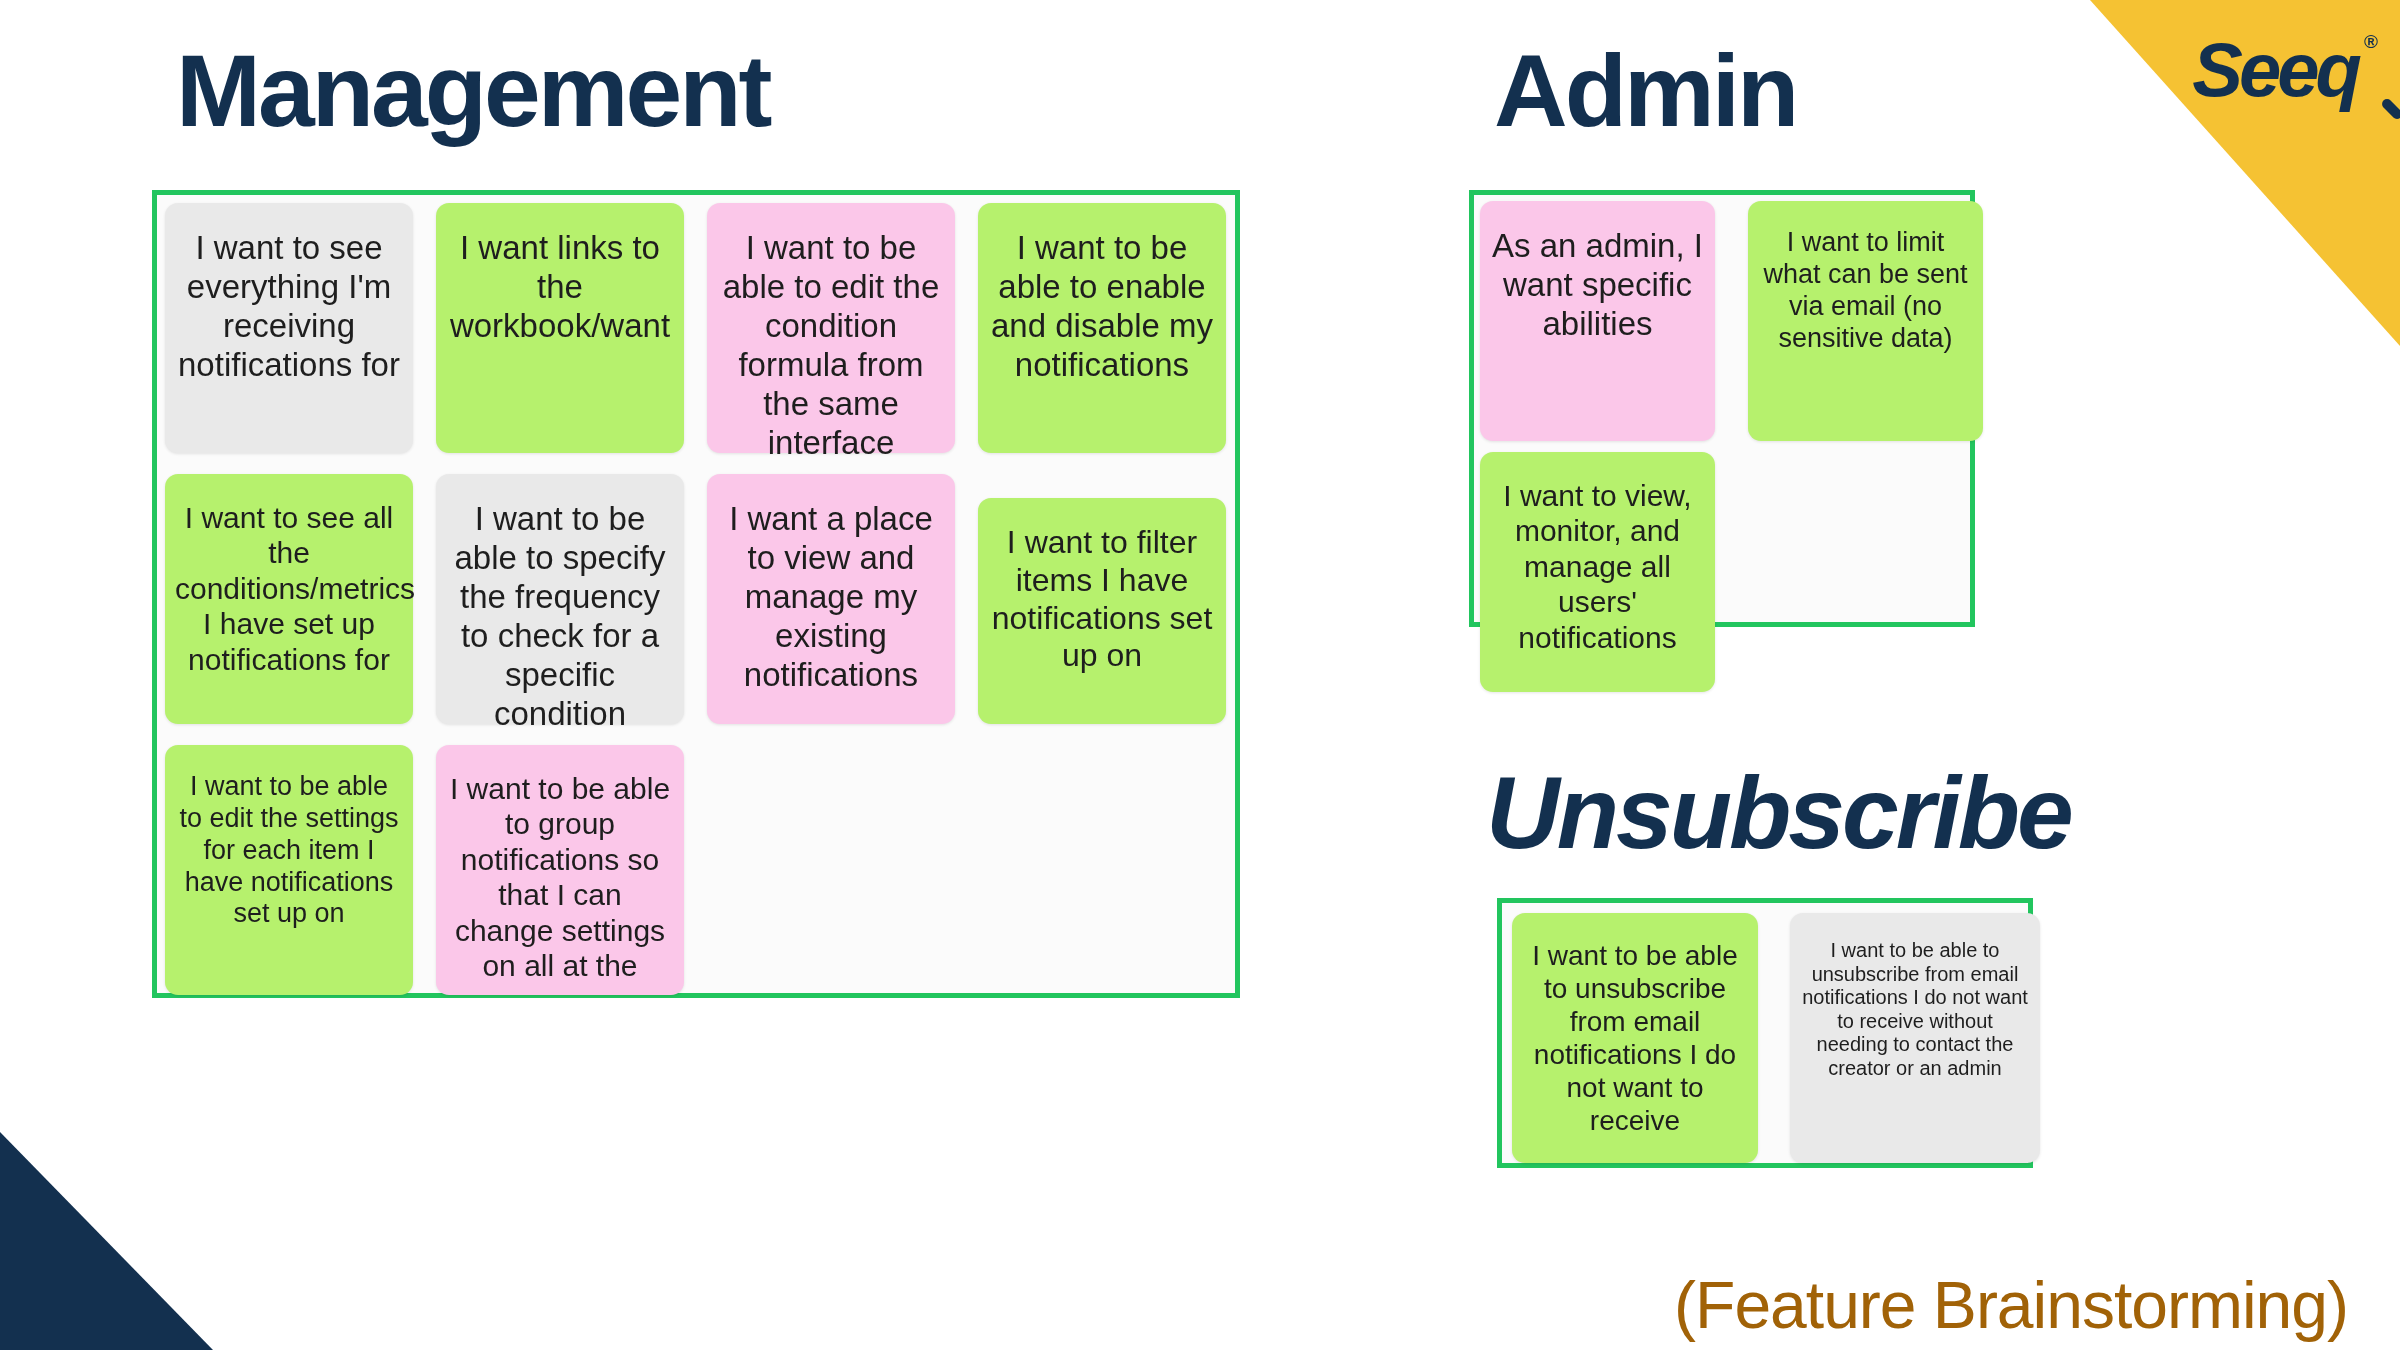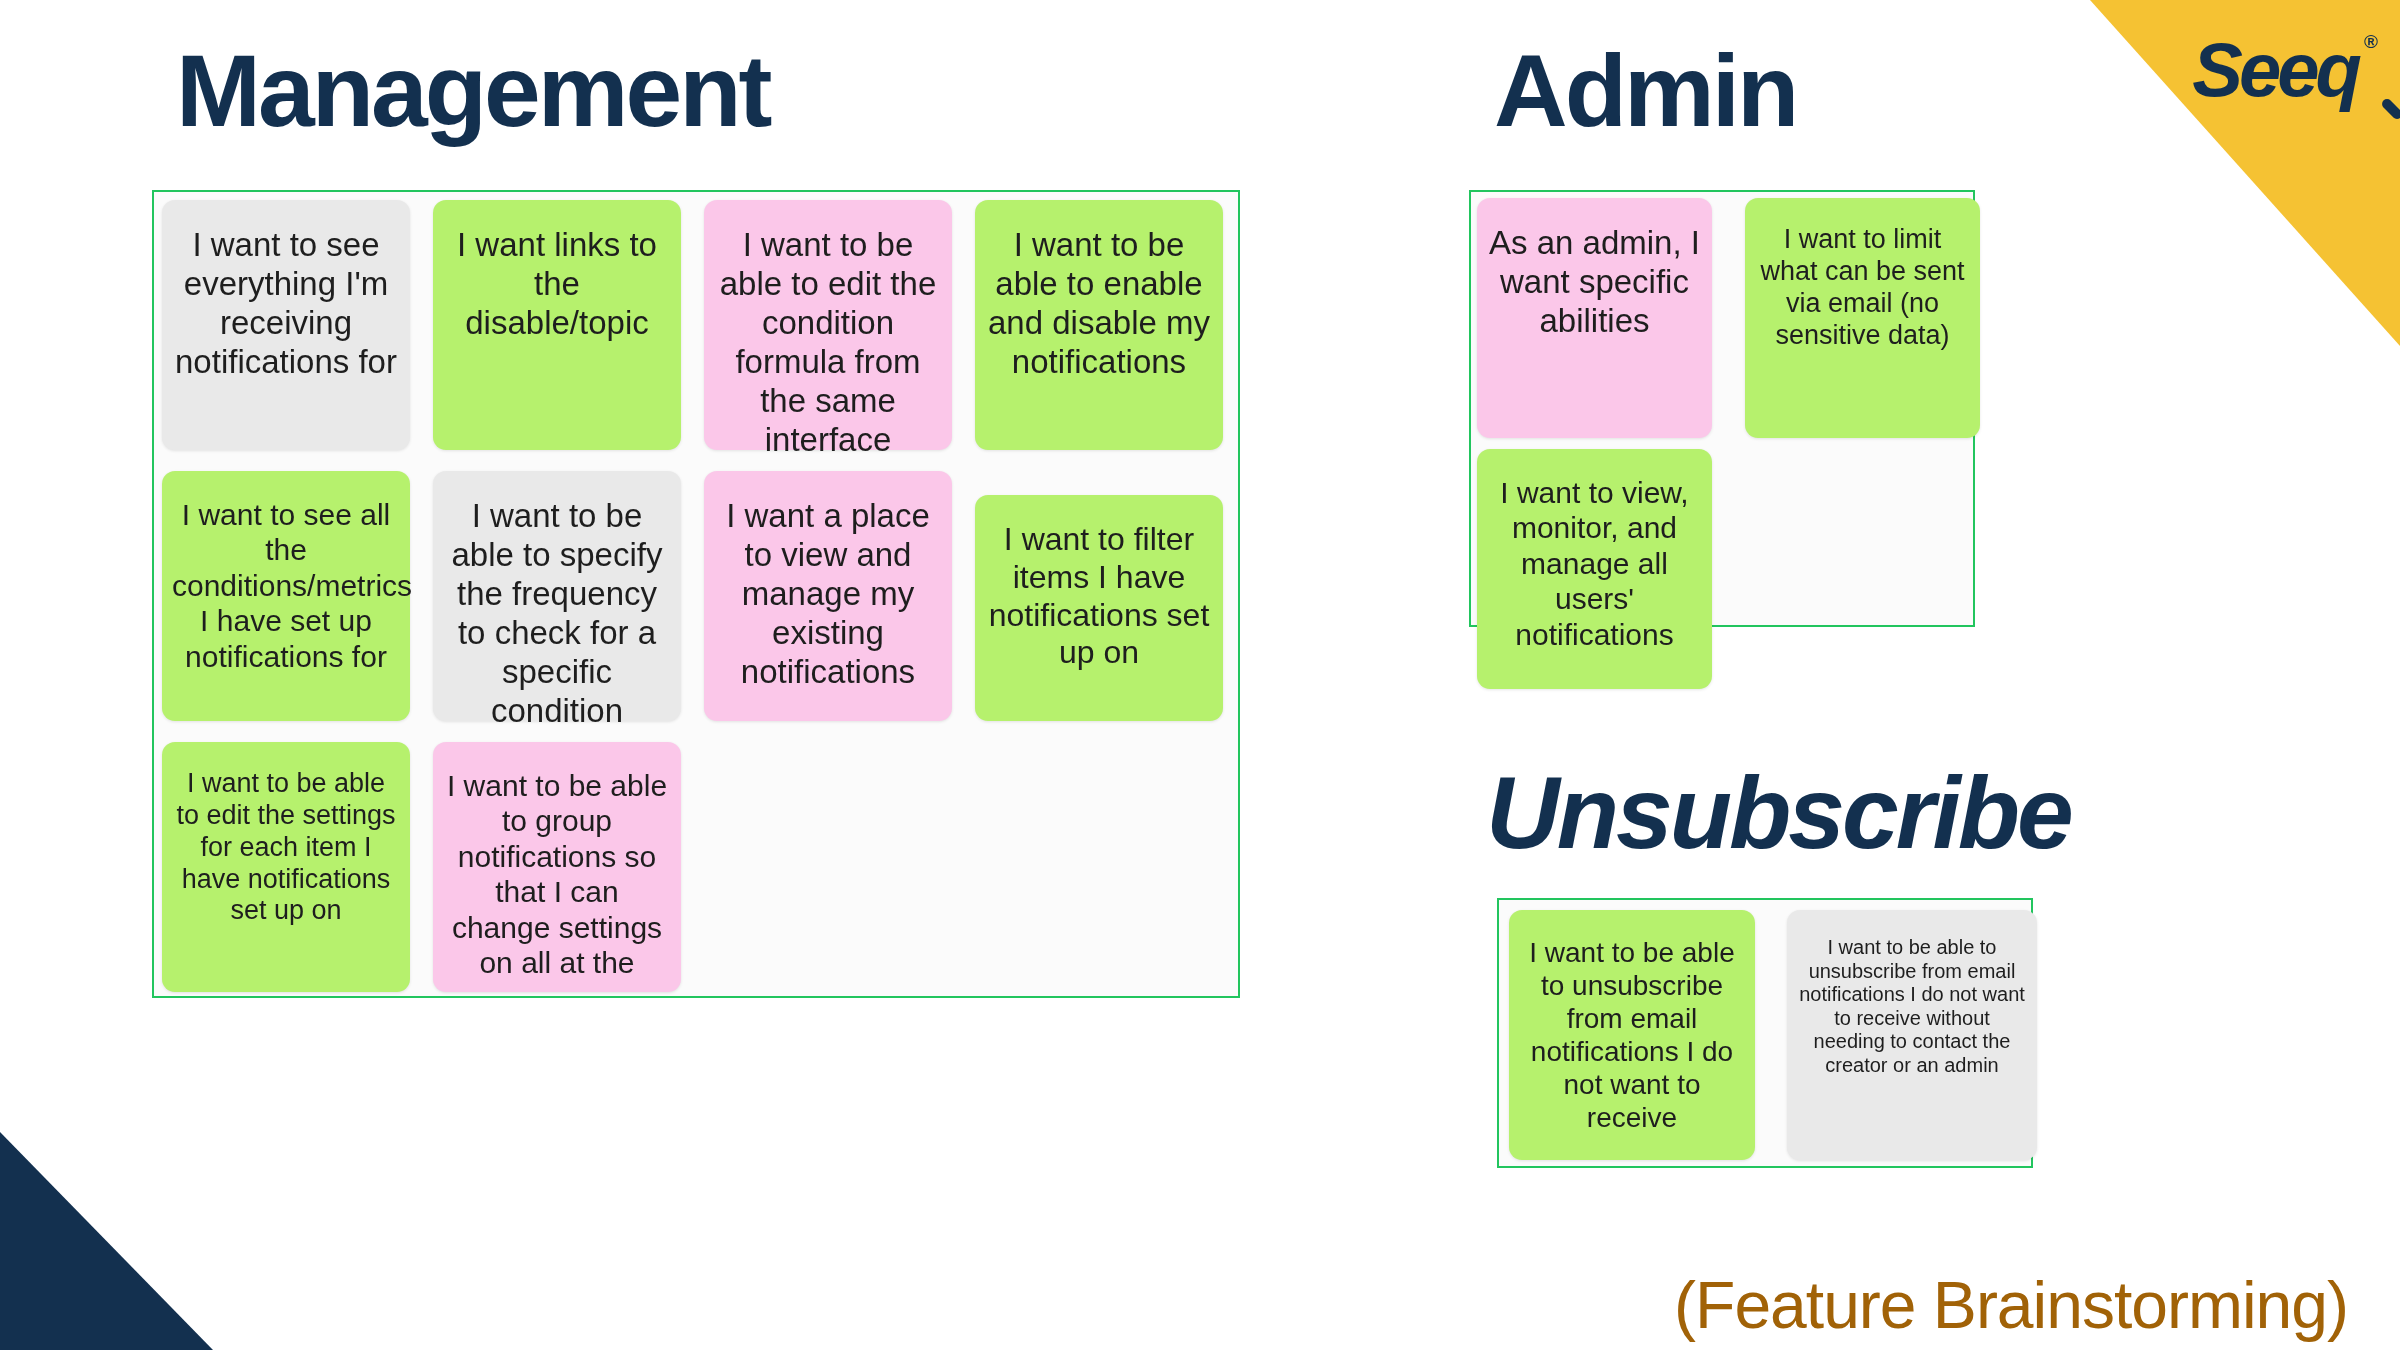--- a/index.html
+++ b/index.html
@@ -47,21 +47,21 @@
     color:#13304f;font-weight:800;letter-spacing:-3px;
     font-size:102px;line-height:1;white-space:nowrap;
   }
   .title-management{left:176px;top:40px;}
   .title-admin{left:1494px;top:40px;}
   .title-unsubscribe{left:1486px;top:762px;font-style:italic;}
 
   
   .board{
     position:absolute;
-    background:#fbfbfb;border:2px solid #22c55e;
+    background:#fbfbfb;border:5px solid #22c55e;
     box-sizing:border-box;
     display:grid;
   }
   .board-management{
     left:152px;top:190px;width:1088px;height:808px;
     padding:8px;grid-template-columns:repeat(4,248px);
     grid-auto-rows:250px;gap:21px 23px;
   }
   .board-admin{
     left:1469px;top:190px;width:506px;height:437px;
@@ -114,21 +114,21 @@
   <span class="logo-handle"></span>
   <span class="logo-reg">®</span>
 </div>
 
 <div class="section-title title-management">Management</div>
 <div class="section-title title-admin">Admin</div>
 <div class="section-title title-unsubscribe">Unsubscribe</div>
 
 <div class="board board-management">
   <div class="note fs33" data-color="grey"><span>I want to see everything I'm receiving notifications for</span></div>
-  <div class="note fs33" data-color="green"><span>I want links to the disable/topic</span></div>
+  <div class="note fs33" data-color="green"><span>I want links to the workbook/want</span></div>
   <div class="note fs33" data-color="pink"><span>I want to be able to edit the condition formula from the same interface</span></div>
   <div class="note fs33" data-color="green"><span>I want to be able to enable and disable my notifications</span></div>
   <div class="note fs30" data-color="green"><span>I want to see all the conditions/metrics I have set up notifications for</span></div>
   <div class="note fs33" data-color="grey"><span>I want to be able to specify the frequency to check for a specific condition</span></div>
   <div class="note fs33" data-color="pink"><span>I want a place to view and manage my existing notifications</span></div>
   <div class="note fs32" data-color="green"><span>I want to filter items I have notifications set up on</span></div>
   <div class="note fs27" data-color="green"><span>I want to be able to edit the settings for each item I have notifications set up on</span></div>
   <div class="note fs30" data-color="pink"><span>I want to be able to group notifications so that I can change settings on all at the</span></div>
 </div>
 

